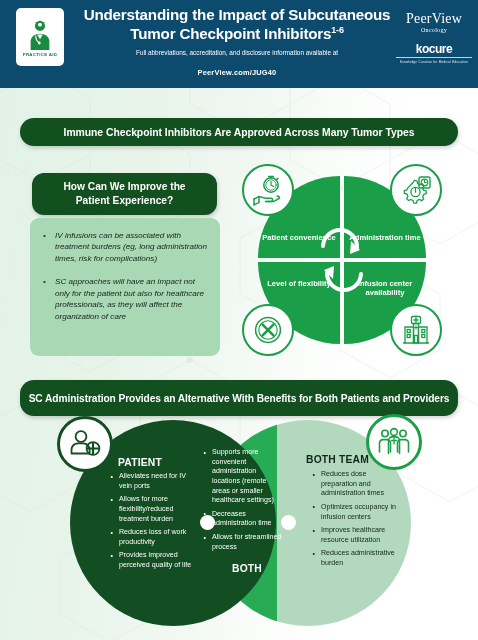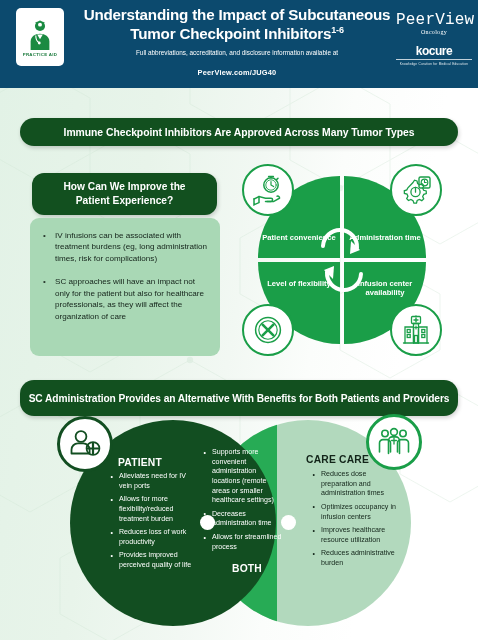--- a/index.html
+++ b/index.html
@@ -53,22 +53,22 @@
   .header-title sup { font-size: 9px; vertical-align: super; }
   .header-sub {
     font-size: 6.4px; margin-top: 6px; line-height: 1.4;
   }
   .header-sub b { font-size: 7.4px; display:block; margin-top:10px; letter-spacing:0.2px;}
   .header-logos {
     position: absolute; right: 6px; top: 12px;
     width: 76px; text-align: center; color: #ffffff;
   }
   .peerview {
-    font-family: Liberation Mono, monospace;
-    font-size: 16px; line-height: 1;
+    font-family: Liberation Serif, serif;
+    font-size: 14px; line-height: 1;
     letter-spacing: 0.2px;
   }
   .peerview-sub {
     font-family: "Liberation Serif", serif;
     font-size: 6px; letter-spacing: 0.3px; margin-top: 1px;
   }
   .kocure {
     font-size: 12px; font-weight: bold; letter-spacing: -0.5px;
     margin-top: 10px; line-height: 1;
   }
@@ -116,20 +116,21 @@
     flex-direction: column;
   }
 
   
   .left-card {
     position: absolute;
     left: 30px; top: 218px; width: 190px; height: 138px;
     background: #a9d8b5;
     border-radius: 9px;
     padding: 12px 12px 10px 10px;
+    font-style: italic;
   }
   .left-card ul { list-style: none; }
   .left-card li {
     position: relative;
     font-size: 8.1px; line-height: 1.42; color: #14231a;
     padding-left: 15px; margin-bottom: 12px;
   }
   .left-card li:last-child { margin-bottom: 0; }
   .left-card li::before {
     content: "•"; position: absolute; left: 3px; top: -0.5px;
@@ -407,21 +408,21 @@
       <li>Provides improved perceived quality of life</li>
     </ul>
 
     <ul class="venn-list" id="list-both">
       <li>Supports more convenient administration locations (remote areas or smaller healthcare settings)</li>
       <li>Decreases administration time</li>
       <li>Allows for streamlined process</li>
     </ul>
     <div class="venn-head" id="head-both">BOTH</div>
 
-    <div class="venn-head" id="head-care">CARE CARE</div>
+    <div class="venn-head" id="head-care">BOTH TEAM</div>
     <ul class="venn-list" id="list-care">
       <li>Reduces dose preparation and administration times</li>
       <li>Optimizes occupancy in infusion centers</li>
       <li>Improves healthcare resource utilization</li>
       <li>Reduces administrative burden</li>
     </ul>
 
     <div class="venn-icon" id="vi-left">
       <svg viewBox="0 0 34 34" fill="none" stroke="#124e21" stroke-width="1.8" stroke-linecap="round" stroke-linejoin="round">
         <circle cx="13" cy="9.5" r="5.4"></circle>

